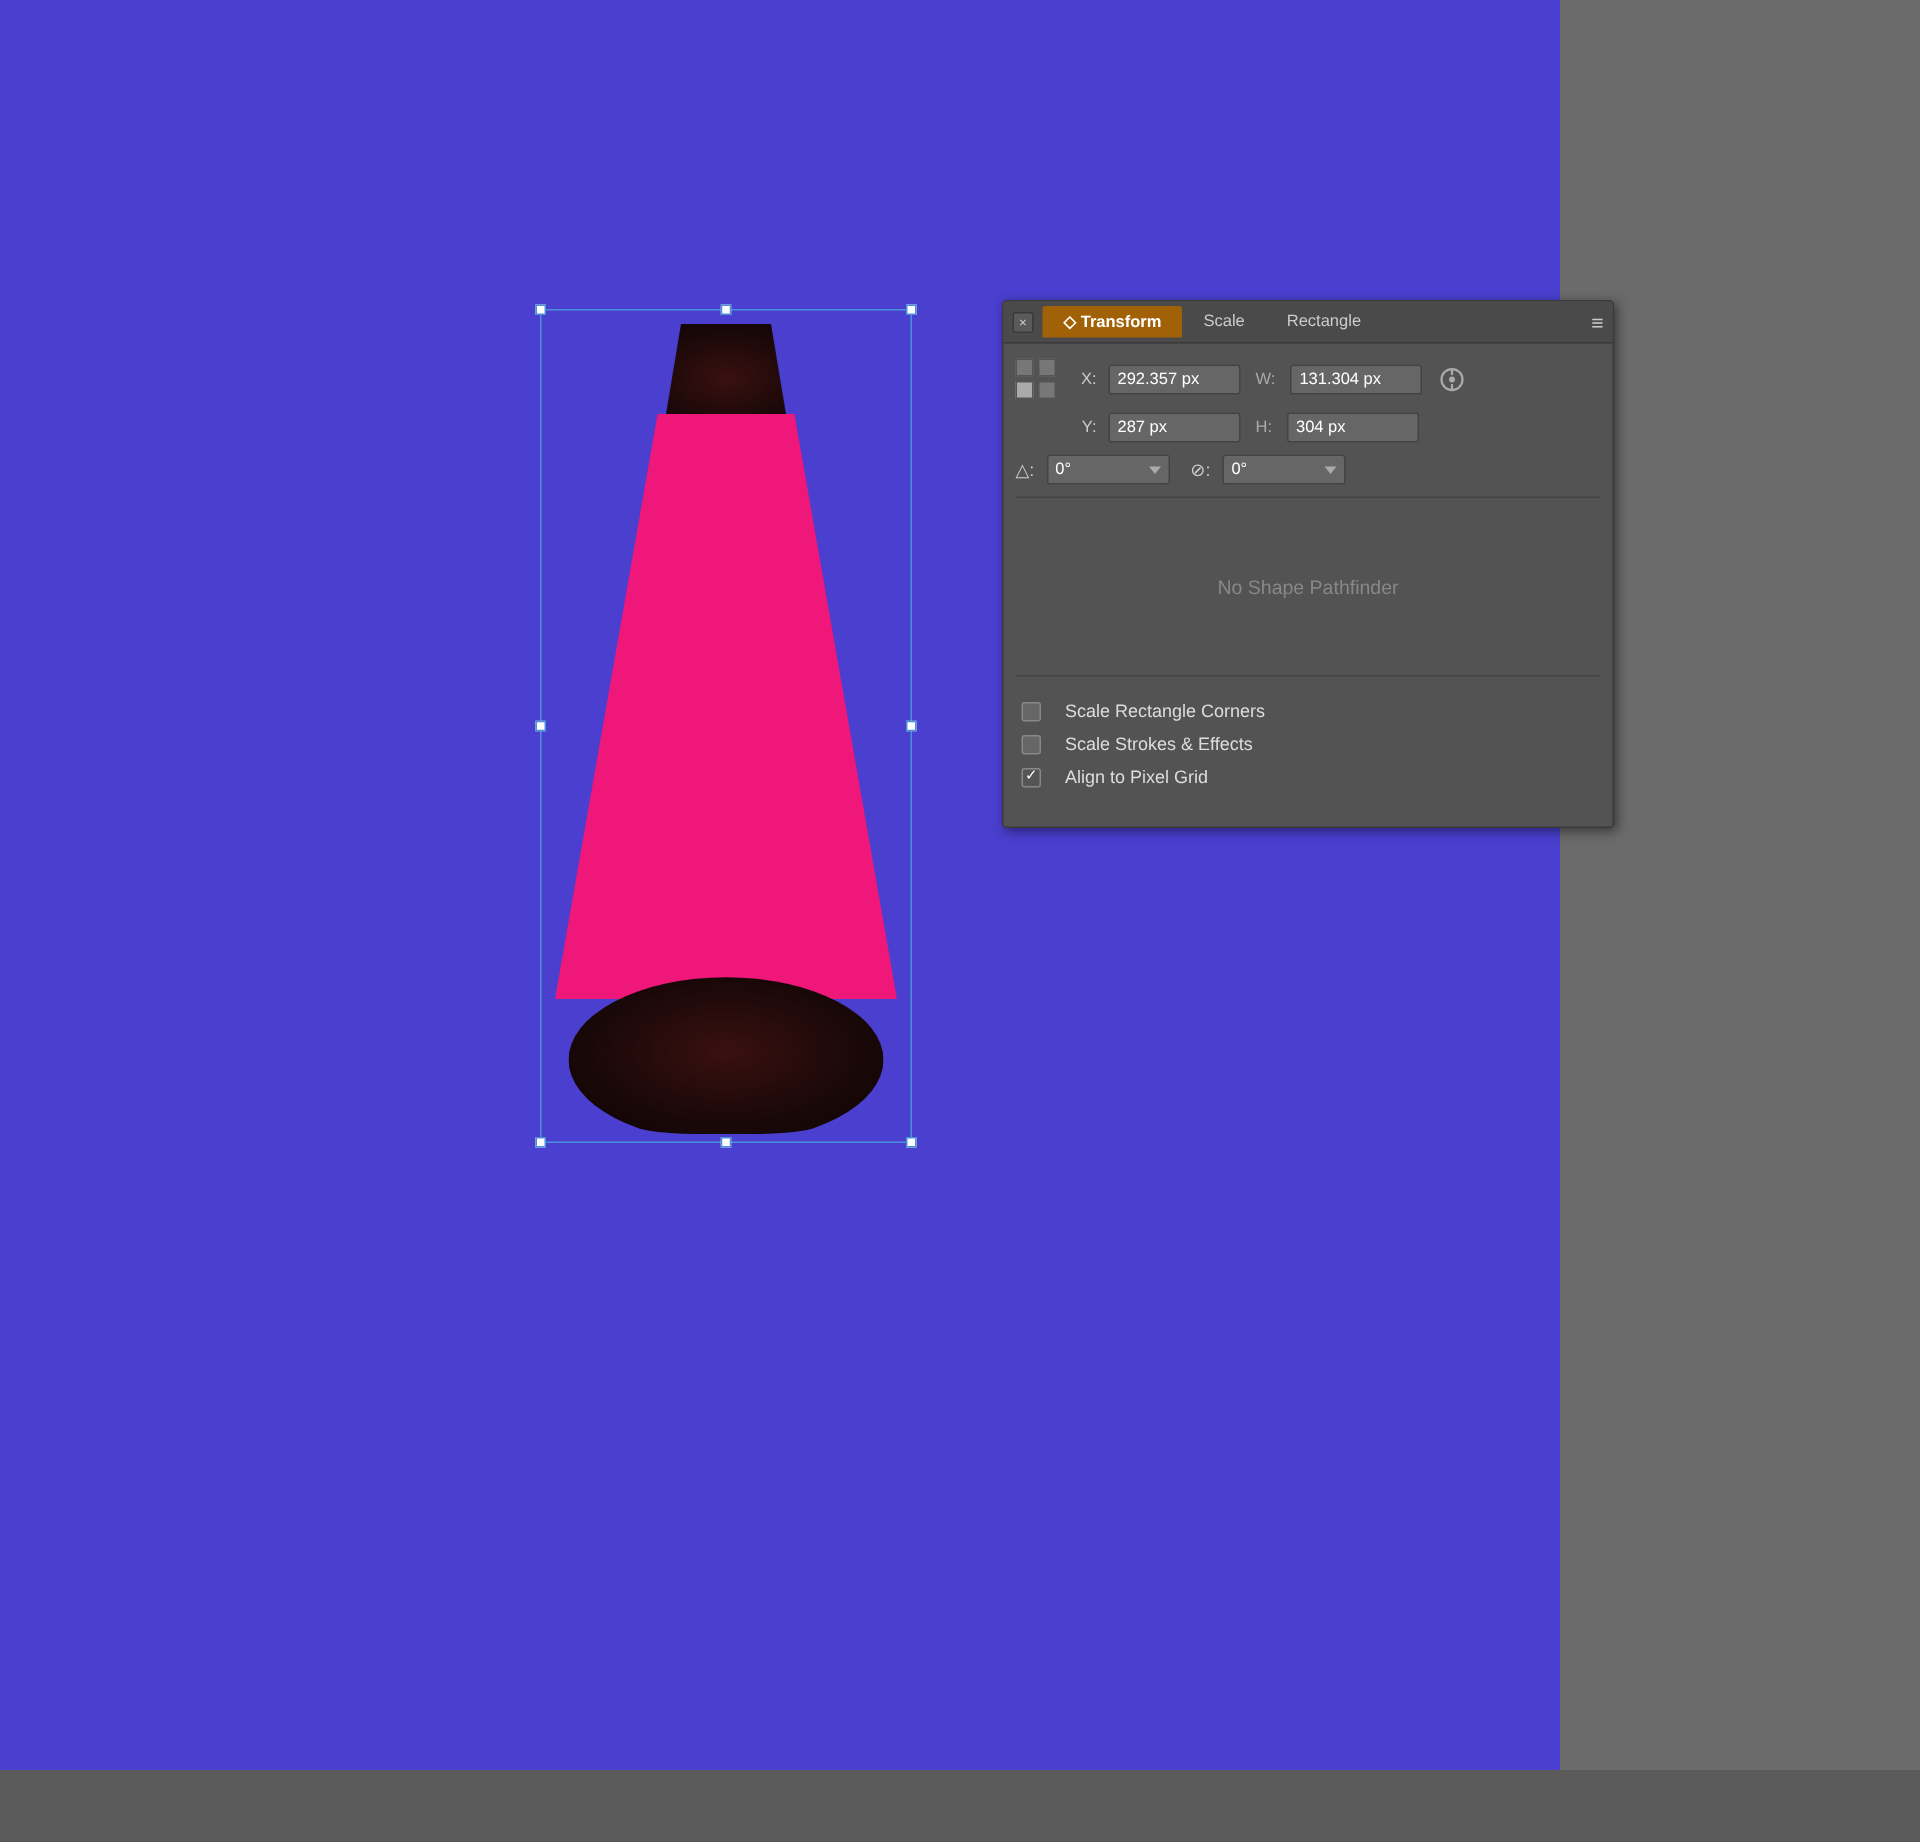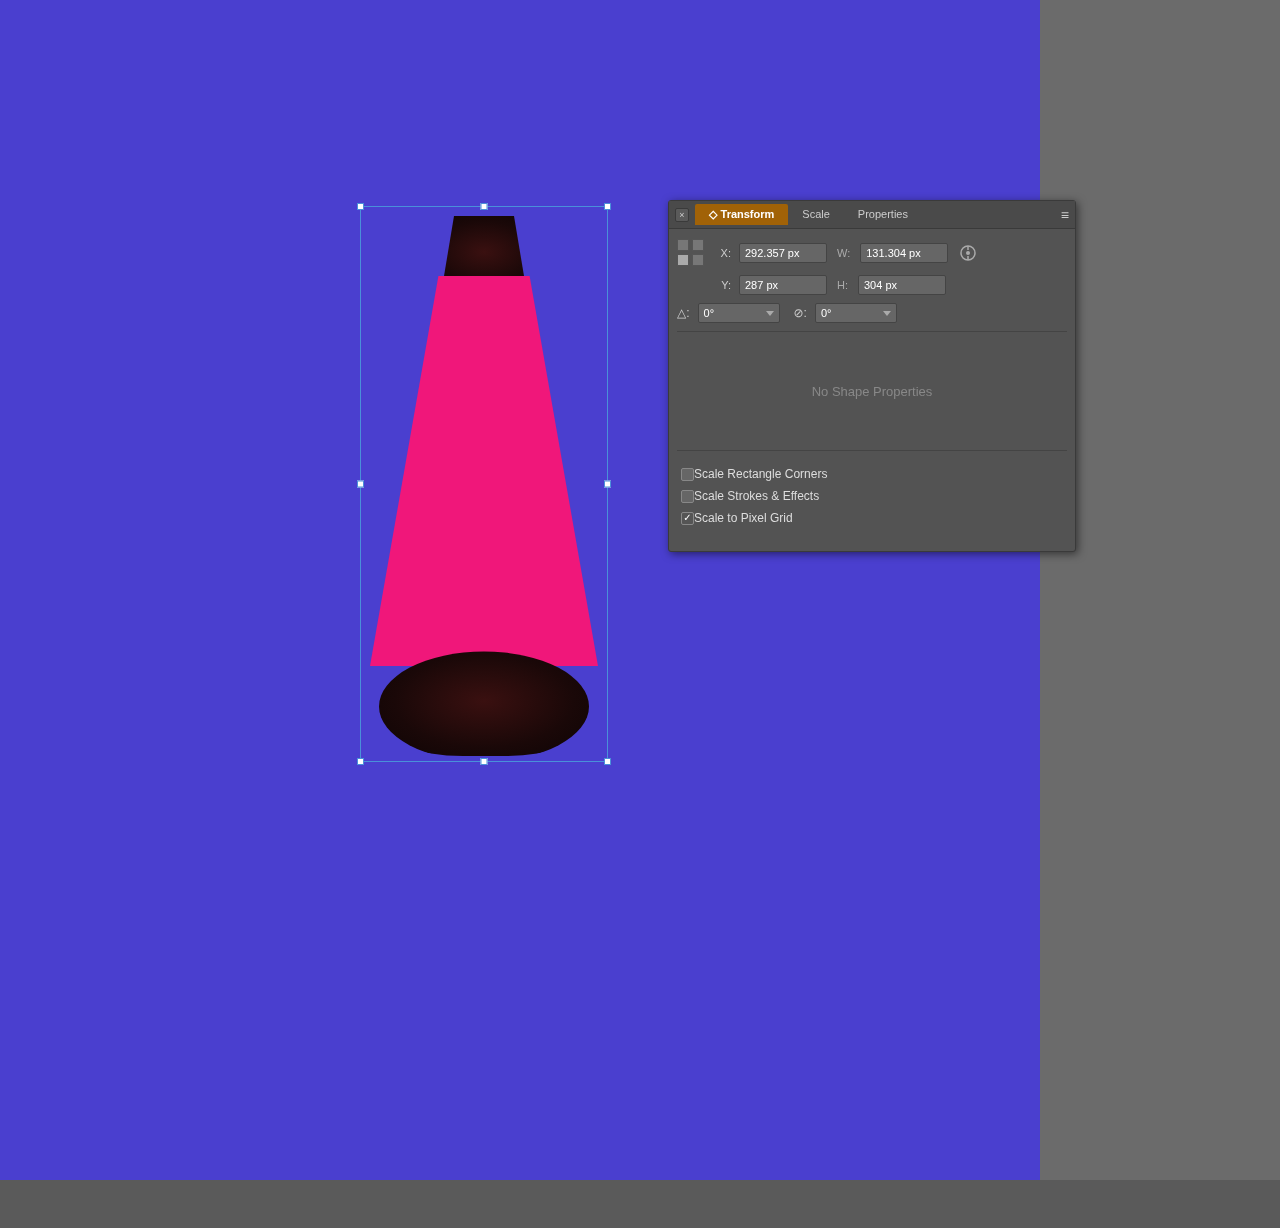--- a/index.html
+++ b/index.html
@@ -296,21 +296,21 @@
 
     
     .checkbox-section {
       padding: 8px 4px;
     }
 
     .checkbox-row {
       display: flex;
       align-items: center;
       margin-bottom: 8px;
-      gap: 0;
+      gap: 16px;
     }
 
     .checkbox-box {
       width: 13px;
       height: 13px;
       background: #666;
       border: 1px solid #888;
       border-radius: 2px;
       display: flex;
       align-items: center;
@@ -371,21 +371,21 @@
   <div class="panel-titlebar">
     <div class="panel-close-btn">×</div>
     <div class="panel-tabs">
       <div class="panel-tab active">
         <span>◇ </span><span>Transform</span>
       </div>
       <div class="panel-tab">
         <span>Scale</span>
       </div>
       <div class="panel-tab">
-        <span>Properties</span>
+        <span>Rectangle</span>
       </div>
     </div>
     <div class="panel-menu-btn">
       <span>≡</span>
     </div>
   </div>
 
   <div class="panel-body">
 
     <div class="transform-row">
@@ -431,38 +431,38 @@
       </div>
 
       <span class="angle-symbol" style="margin-left:8px;">⊘:</span>
       <div class="angle-dropdown">
         <span>0°</span>
         <div class="dropdown-arrow"></div>
       </div>
     </div>
 
     <div class="no-shape-area">
-      <span class="no-shape-text">No Shape Properties</span>
+      <span class="no-shape-text">No Shape Pathfinder</span>
     </div>
 
     <div class="checkbox-section">
       <div class="checkbox-row">
         <div class="checkbox-box">
         </div>
         <span class="checkbox-label">Scale Rectangle Corners</span>
       </div>
 
       <div class="checkbox-row">
         <div class="checkbox-box">
         </div>
         <span class="checkbox-label">Scale Strokes &amp; Effects</span>
       </div>
 
       <div class="checkbox-row">
         <div class="checkbox-box checked">
           <span class="checkbox-check">✓</span>
         </div>
-        <span class="checkbox-label">Scale to Pixel Grid</span>
+        <span class="checkbox-label">Align to Pixel Grid</span>
       </div>
     </div>
 
   </div>
 </div>
 
 </body></html>

